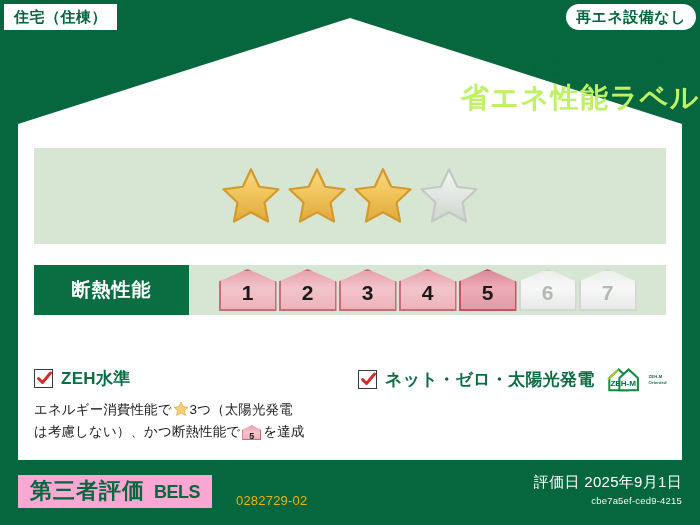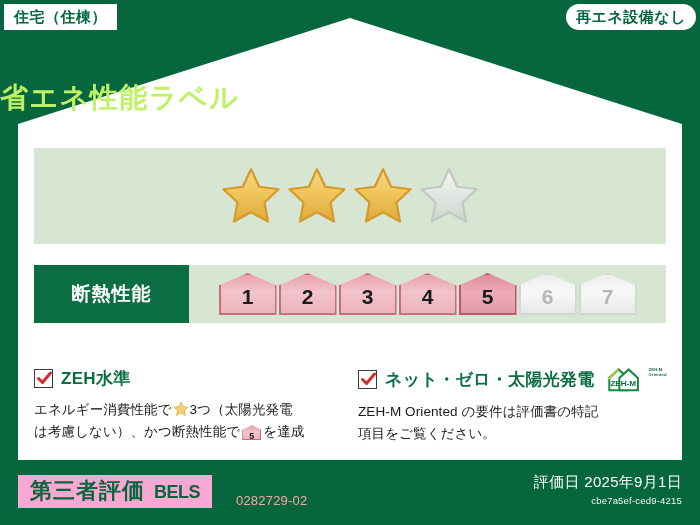--- a/index.html
+++ b/index.html
@@ -46,21 +46,21 @@
   }
   #tag-building-type { left: 4px; }
   #tag-renewable     { right: 4px; border-radius: 13px; }
 
   
   #title-block {
     position: absolute;
     left: 0;
     top: 60px;
     width: 700px;
-    text-align: left;
+    text-align: right;
   }
   #title-sub {
     color: #06663d;
     font-size: 14px;
     font-weight: bold;
     letter-spacing: 1.2px;
     line-height: 1.2;
   }
   #title-main {
     color: #bef264;
@@ -73,21 +73,21 @@
 
   
   .perf-row {
     position: absolute;
     left: 34px;
     width: 632px;
     display: flex;
     align-items: stretch;
   }
   #row-energy { top: 148px; height: 96px; }
-  #row-insulation { top: 265px; height: 58px; }
+  #row-insulation { top: 265px; height: 50px; }
 
   .perf-row-label {
     width: 155px;
     background: #0b6e43;
     color: #ffffff;
     font-weight: bold;
     font-size: 19px;
     letter-spacing: 1px;
     line-height: 1.35;
     display: flex;
@@ -198,20 +198,21 @@
     font-size: 9px;
     font-weight: bold;
     color: #1a1a1a;
     text-align: center;
     line-height: 21px;
   }
 
   
   #zehm-logo {
     display: inline-flex;
+    align-items: center;
     gap: 8px;
     margin-left: 4px;
     vertical-align: middle;
   }
   #zehm-logo-sub {
     font-size: 4.2px;
     line-height: 1.25;
     color: #0b6e43;
     font-weight: bold;
     letter-spacing: 0.1px;
@@ -246,21 +247,21 @@
     color: #06663d;
     font-weight: bold;
     font-size: 18px;
     letter-spacing: -0.5px;
     line-height: 1;
   }
   #bels-number {
     position: absolute;
     left: 236px;
     top: 28px;
-    color: #fca5a5;
+    color: #eab308;
     font-size: 13px;
     letter-spacing: 0.2px;
   }
   #eval-block {
     position: absolute;
     right: 18px;
     top: 8px;
     text-align: right;
     color: #ffffff;
   }
@@ -381,24 +382,20 @@
           <path d="M3 30 L3 14 L15 3 L27 14 L27 30 Z" fill="#ffffff" stroke="#128a3f" stroke-width="2.6"></path>
           <path d="M16 30 L16 14 L28 3 L40 14 L40 30 Z" fill="#ffffff" stroke="#128a3f" stroke-width="2.6"></path>
           <path d="M2 15 L14 4" fill="none" stroke="#a6c93a" stroke-width="2.8" stroke-linecap="round"></path>
           <text x="21" y="24" font-family="Liberation Sans, sans-serif" font-size="10.5" font-weight="bold" fill="#0b6e43" text-anchor="middle">ZEH-M</text>
         </svg>
         <span id="zehm-logo-sub">
           <span>ZEH-M</span><br>
           <span>Oriented</span>
         </span>
       </span>
-    </div>
-    <div class="zeh-body">
-      <span>ZEH-M Oriented の要件は評価書の特記</span><br>
-      <span>項目をご覧ください。</span>
     </div>
   </div>
 
   <div id="bottom-bar">
     <div id="bels-box">
       <span id="bels-third-party">第三者評価</span>
       <span id="bels-mark">BELS</span>
     </div>
     <div id="bels-number">0282729-02</div>
     <div id="eval-block">

